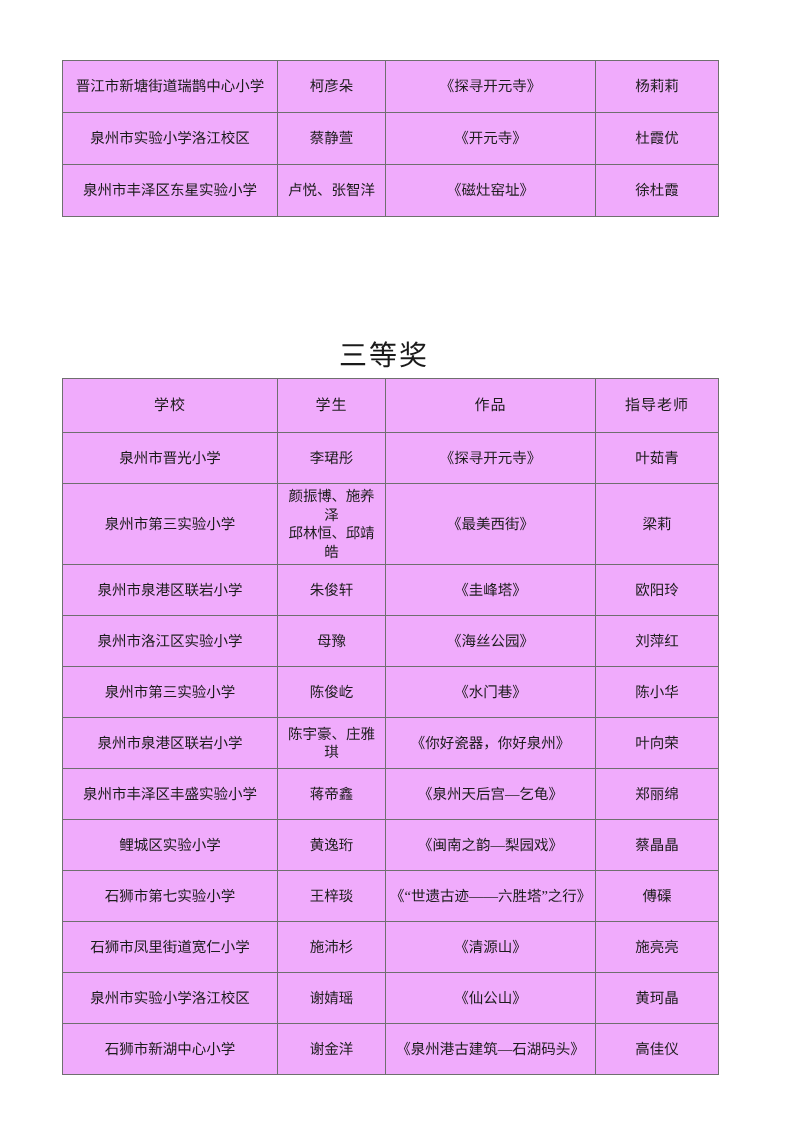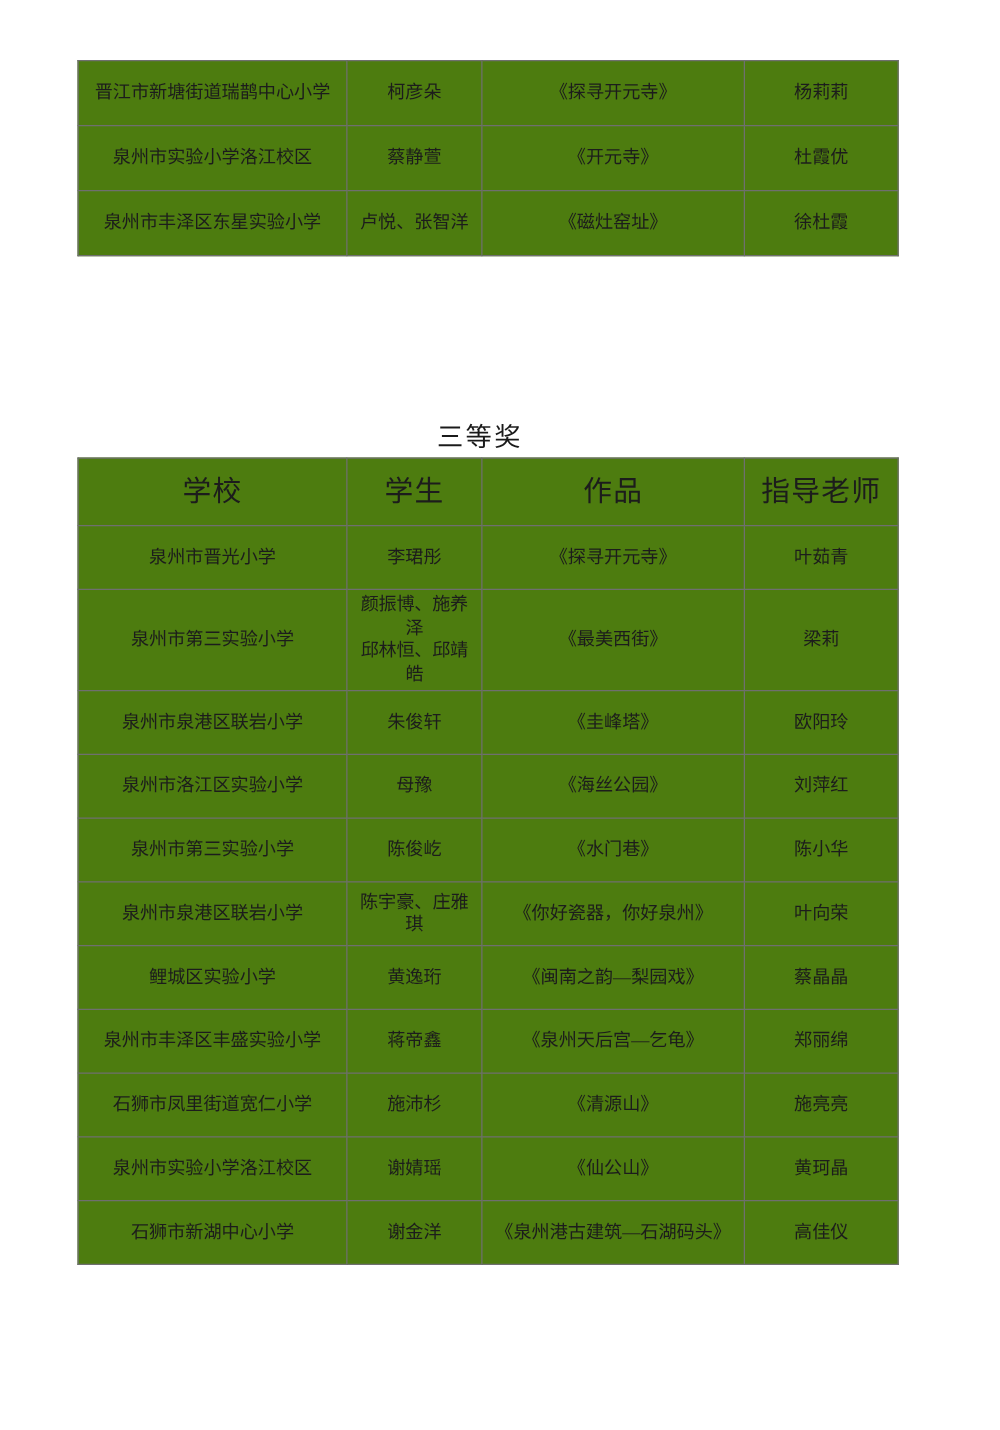--- a/index.html
+++ b/index.html
@@ -23,22 +23,22 @@
     height: 1144px;
     box-sizing: border-box;
     padding: 0;
   }
 
   
   .award-table {
     border-collapse: collapse;
     table-layout: fixed;
     width: 656px;
-    margin: 0 auto;
-    background: #4d7c0f;
+    margin: 12px auto;
+    background: #f0abfc;
   }
   .award-table td,
   .award-table th {
     border: 1px solid #6f6f6f;
     text-align: center;
     vertical-align: middle;
     padding: 3px 4px;
     font-weight: normal;
     line-height: 1.28;
     color: #1c1c1c;
@@ -63,21 +63,21 @@
     font-size: 13.5px;
     line-height: 1.45;
     letter-spacing: -0.2px;
   }
   .cell-wrap {
     line-height: 1.5;
   }
 
   
   .award-table thead th {
-    font-size: 23px;
+    font-size: 15px;
     height: 47px;
     letter-spacing: 1px;
     text-align: center;
   }
 
   
   #table-first {
     position: absolute;
     top: 48px;
     left: 62px;
@@ -85,21 +85,21 @@
   }
   #table-first td { height: 45px; }
 
   
   .section-title {
     position: absolute;
     top: 333px;
     left: 0;
     width: 768px;
     text-align: center;
-    font-size: 21px;
+    font-size: 28px;
     letter-spacing: 2px;
     color: #1a1a1a;
   }
 
   
   #table-third-prize {
     position: absolute;
     top: 366px;
     left: 62px;
     width: 656px;
@@ -189,30 +189,36 @@
           <td class="cell-work">《水门巷》</td>
           <td class="cell-teacher">陈小华</td>
         </tr>
         <tr>
           <td class="cell-school">泉州市泉港区联岩小学</td>
           <td class="cell-student">陈宇豪、庄雅琪</td>
           <td class="cell-work">《你好瓷器，你好泉州》</td>
           <td class="cell-teacher">叶向荣</td>
         </tr>
         <tr>
+          <td class="cell-school">泉州市丰泽区丰盛实验小学</td>
+          <td class="cell-student">蒋帝鑫</td>
+          <td class="cell-work">《泉州天后宫—乞龟》</td>
+          <td class="cell-teacher">郑丽绵</td>
+        </tr>
+        <tr>
           <td class="cell-school">鲤城区实验小学</td>
           <td class="cell-student">黄逸珩</td>
           <td class="cell-work">《闽南之韵—梨园戏》</td>
           <td class="cell-teacher">蔡晶晶</td>
         </tr>
         <tr>
-          <td class="cell-school">泉州市丰泽区丰盛实验小学</td>
-          <td class="cell-student">蒋帝鑫</td>
-          <td class="cell-work">《泉州天后宫—乞龟》</td>
-          <td class="cell-teacher">郑丽绵</td>
+          <td class="cell-school">石狮市第七实验小学</td>
+          <td class="cell-student">王梓琰</td>
+          <td class="cell-work">《“世遗古迹——六胜塔”之行》</td>
+          <td class="cell-teacher">傅磲</td>
         </tr>
         <tr>
           <td class="cell-school">石狮市凤里街道宽仁小学</td>
           <td class="cell-student">施沛杉</td>
           <td class="cell-work">《清源山》</td>
           <td class="cell-teacher">施亮亮</td>
         </tr>
         <tr>
           <td class="cell-school">泉州市实验小学洛江校区</td>
           <td class="cell-student">谢婧瑶</td>

